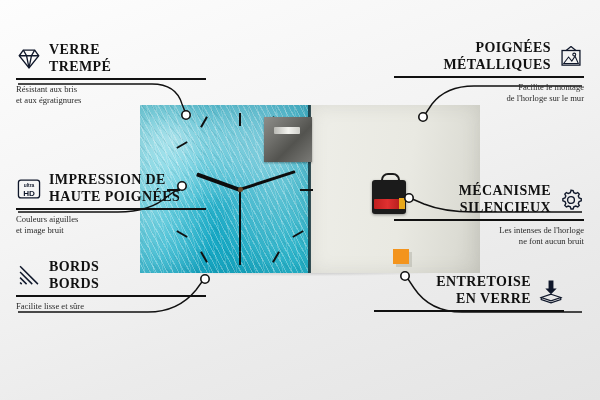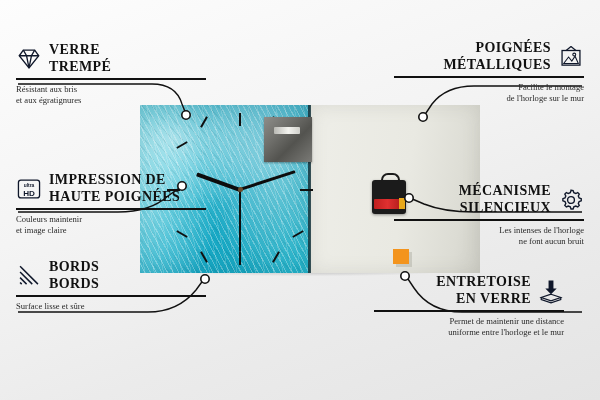--- a/index.html
+++ b/index.html
@@ -174,43 +174,43 @@
           <text x="16" y="24" font-family="Liberation Sans, sans-serif" font-size="10" font-weight="bold" text-anchor="middle" fill="currentColor">HD</text>
         </svg>
       </span>
       <div class="title">
         <span>IMPRESSION DE</span><br>
         <span>HAUTE POIGNÉES</span>
       </div>
     </div>
     <div class="rule"></div>
     <div class="sub">
-      <span>Couleurs maintenir</span><br>
-      <span>et image claire</span>
+      <span>Couleurs aiguilles</span><br>
+      <span>et image bruit</span>
     </div>
   </div>
 
   <div class="feat left f-bords">
     <div class="head">
       <span class="ico">
         <svg viewBox="0 0 32 32" fill="none" stroke="currentColor" stroke-width="1.8">
           <path d="M5,4 L27,26"></path>
             <path d="M5,11 L20,26"></path>
             <path d="M5,18 L13,26"></path>
             <path d="M5,24 L7,26"></path>
         </svg>
       </span>
       <div class="title">
         <span>BORDS</span><br>
         <span>BORDS</span>
       </div>
     </div>
     <div class="rule"></div>
     <div class="sub">
-      <span>Surface lisse et sûre</span>
+      <span>Facilite lisse et sûre</span>
     </div>
   </div>
 
   <div class="feat right f-poignees">
     <div class="head">
       <div class="title">
         <span>POIGNÉES</span><br>
         <span>MÉTALLIQUES</span>
       </div>
       <span class="ico">
@@ -259,19 +259,15 @@
       </div>
       <span class="ico">
         <svg viewBox="0 0 32 32" fill="none" stroke="currentColor" stroke-width="1.5">
           <path d="M13,3 L19,3 L19,13 L23,13 L16,20 L9,13 L13,13 Z" fill="currentColor" stroke="none"></path>
           <path d="M16,20 L28,24 L16,28 L4,24 Z"></path>
           <path d="M4,24 L4,26.5 L16,30.5 L28,26.5 L28,24"></path>
         </svg>
       </span>
     </div>
     <div class="rule"></div>
-    <div class="sub">
-      <span>Permet de maintenir une distance</span><br>
-      <span>uniforme entre l'horloge et le mur</span>
-    </div>
   </div>
 
 </div>
 
 </body></html>

